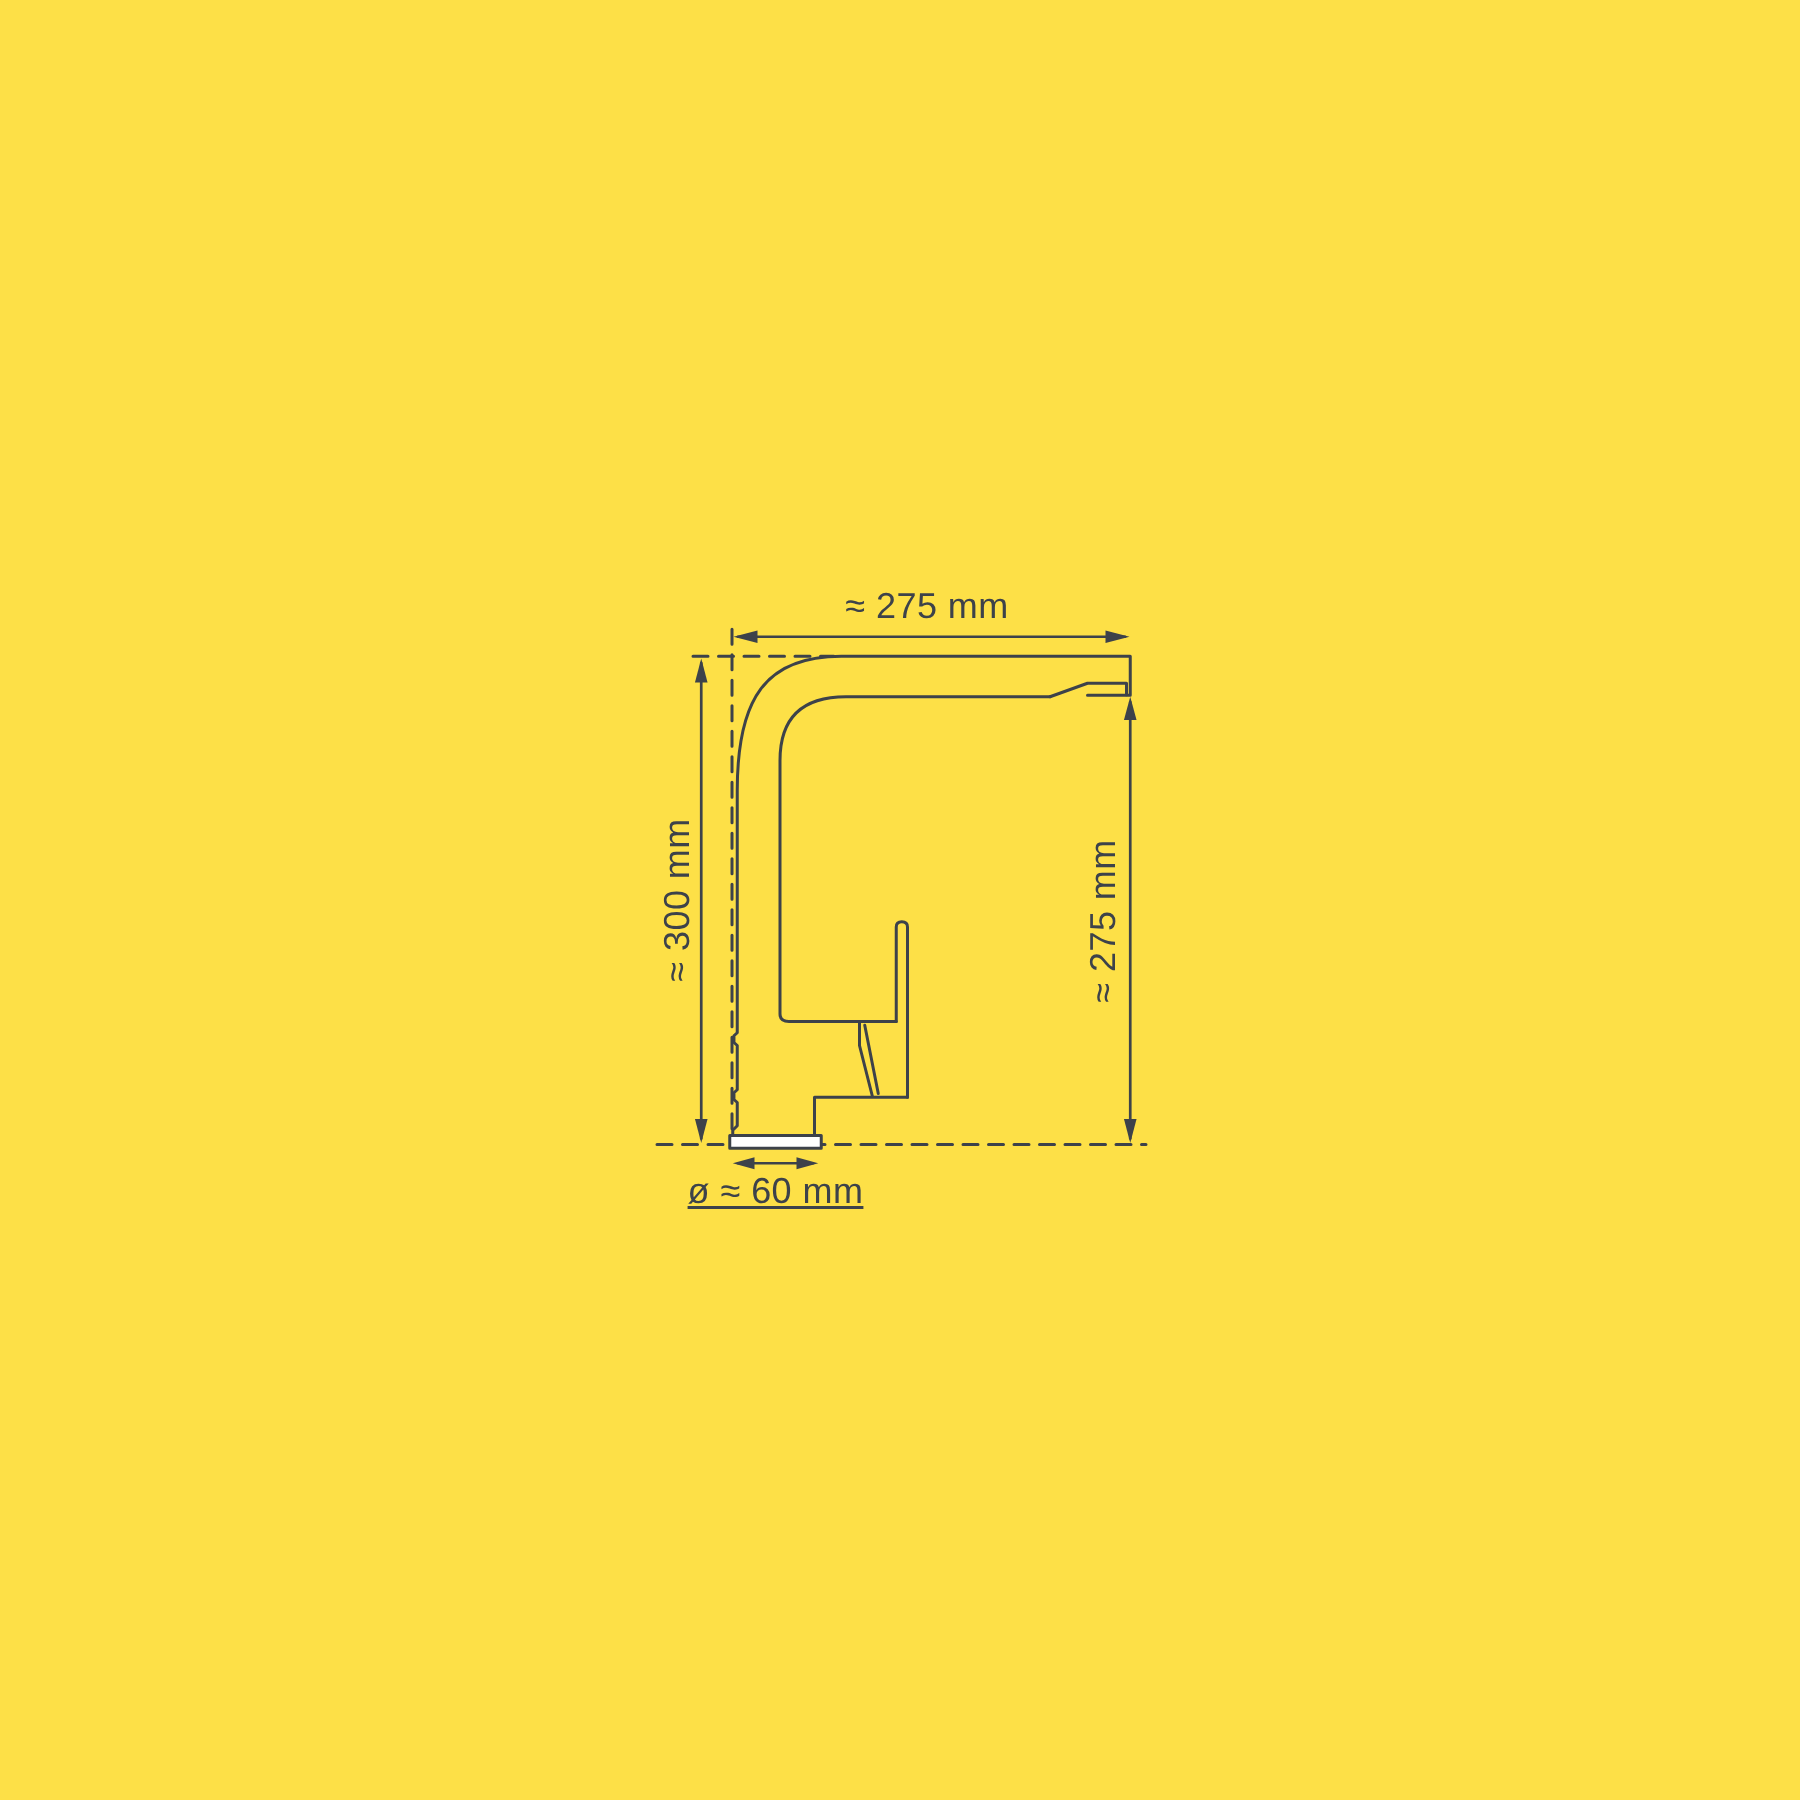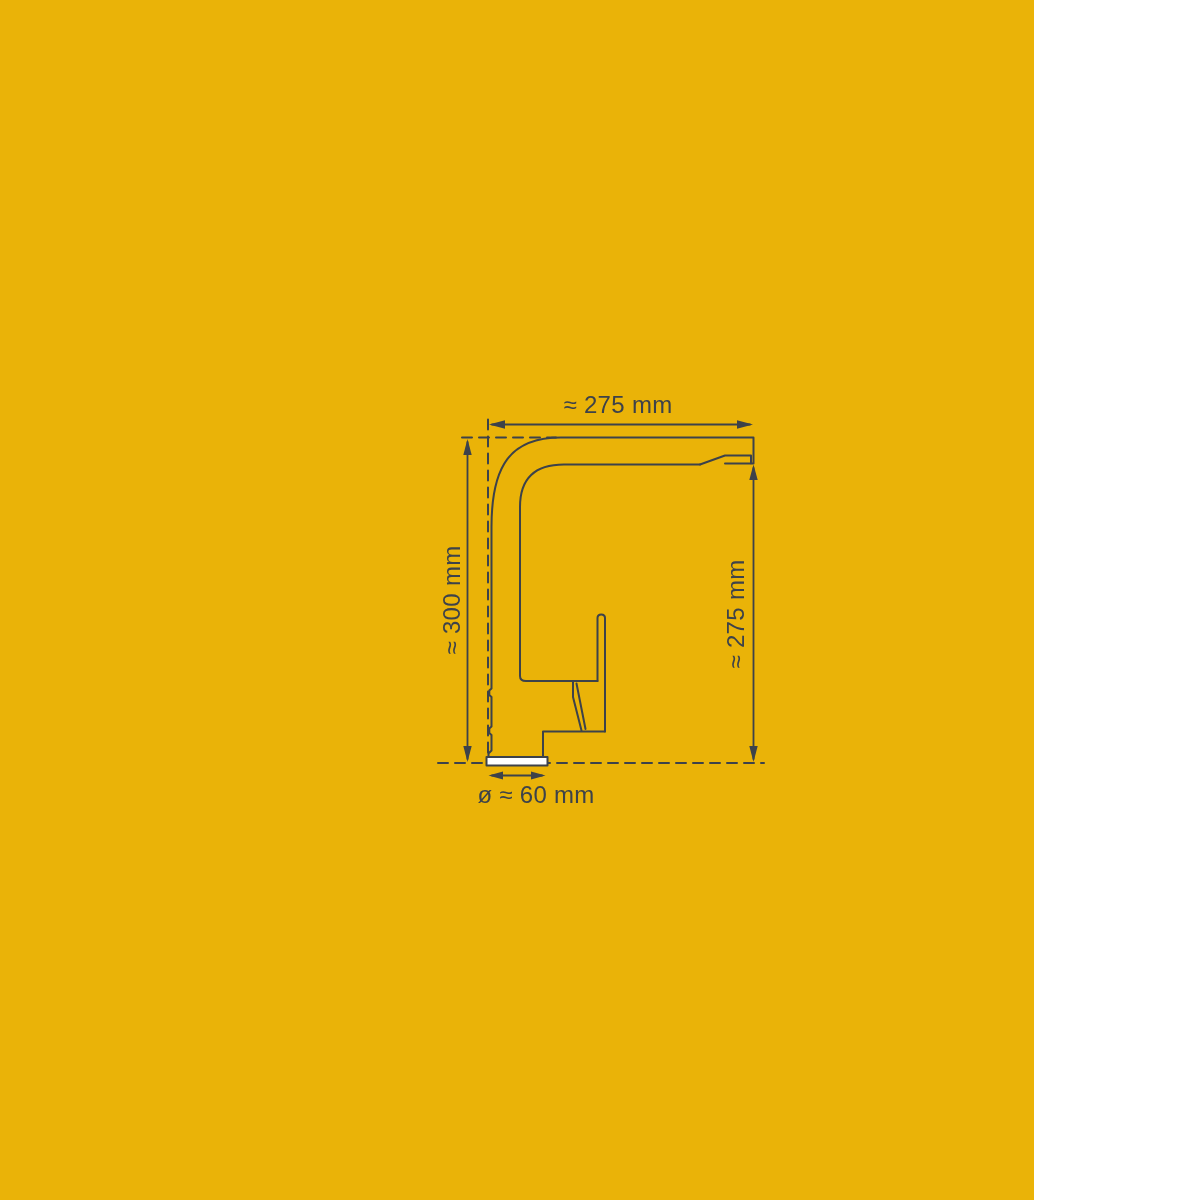--- a/index.html
+++ b/index.html
@@ -3,23 +3,23 @@
 <meta charset="utf-8">
 <style>
   html, body {
     margin: 0;
     padding: 0;
     background: #ffffff;
     font-family: "Liberation Sans", "DejaVu Sans", sans-serif;
   }
   .canvas {
     position: relative;
-    width: 1034px;
+    width: 1200px;
     height: 1200px;
-    background: #eab308;
+    background: #fde047;
     overflow: hidden;
   }
   .drawing-svg {
     position: absolute;
     left: 0;
     top: 0;
     width: 1200px;
     height: 1200px;
   }
   .dim-label {
@@ -34,21 +34,21 @@
     color: #3d424a;
     white-space: nowrap;
     user-select: none;
   }
   .dim-label.rot {
     transform: rotate(-90deg);
   }
   #label-top    { left: 508px; top: 390px; }
   #label-left   { left: 342px; top: 585px; }
   #label-right  { left: 626px; top: 599px; }
-  #label-bottom { left: 426px; top: 780px; }
+  #label-bottom { left: 407px; top: 780px; text-decoration: underline; }
 </style>
 </head>
 <body>
 
 <div class="canvas">
 
   <svg class="drawing-svg" viewBox="0 0 1200 1200">
     <g fill="none" stroke="#3d424a" stroke-width="2" stroke-linecap="round" stroke-linejoin="round">
 
       <g>

